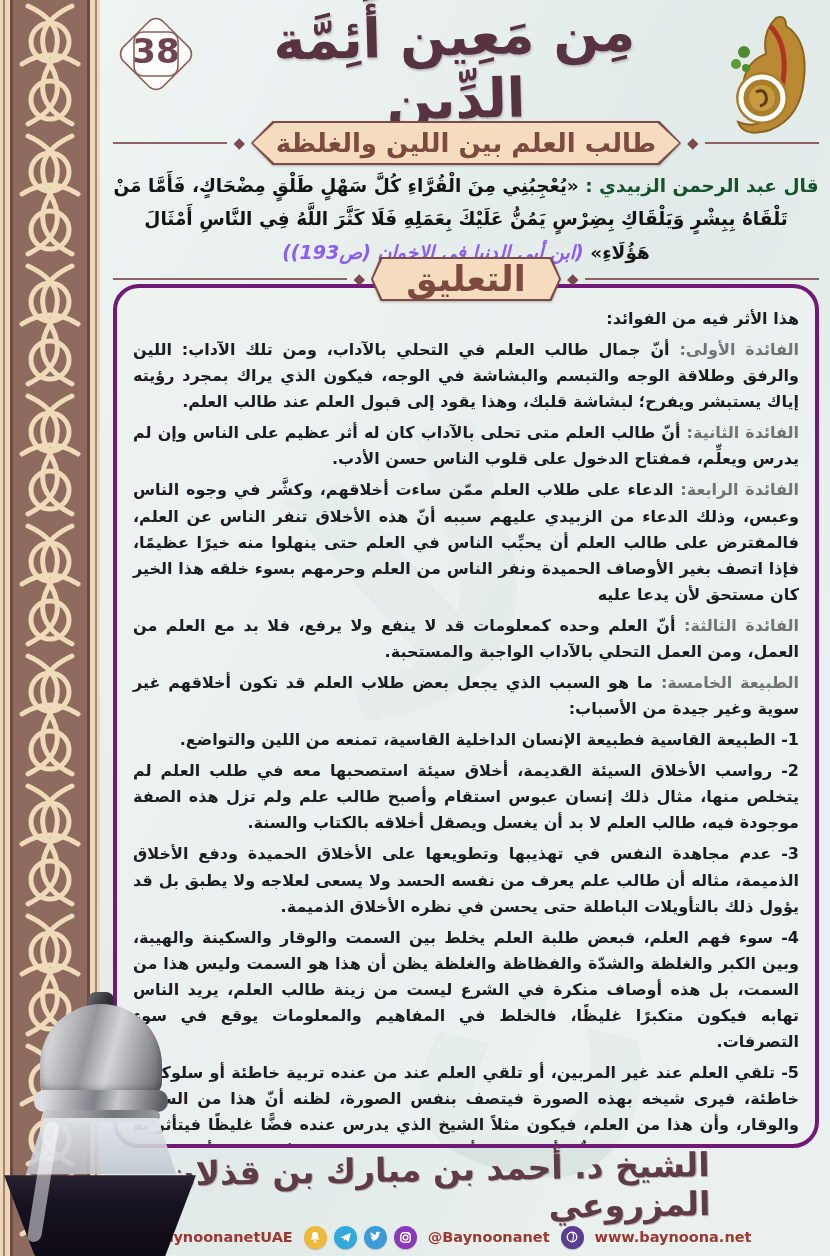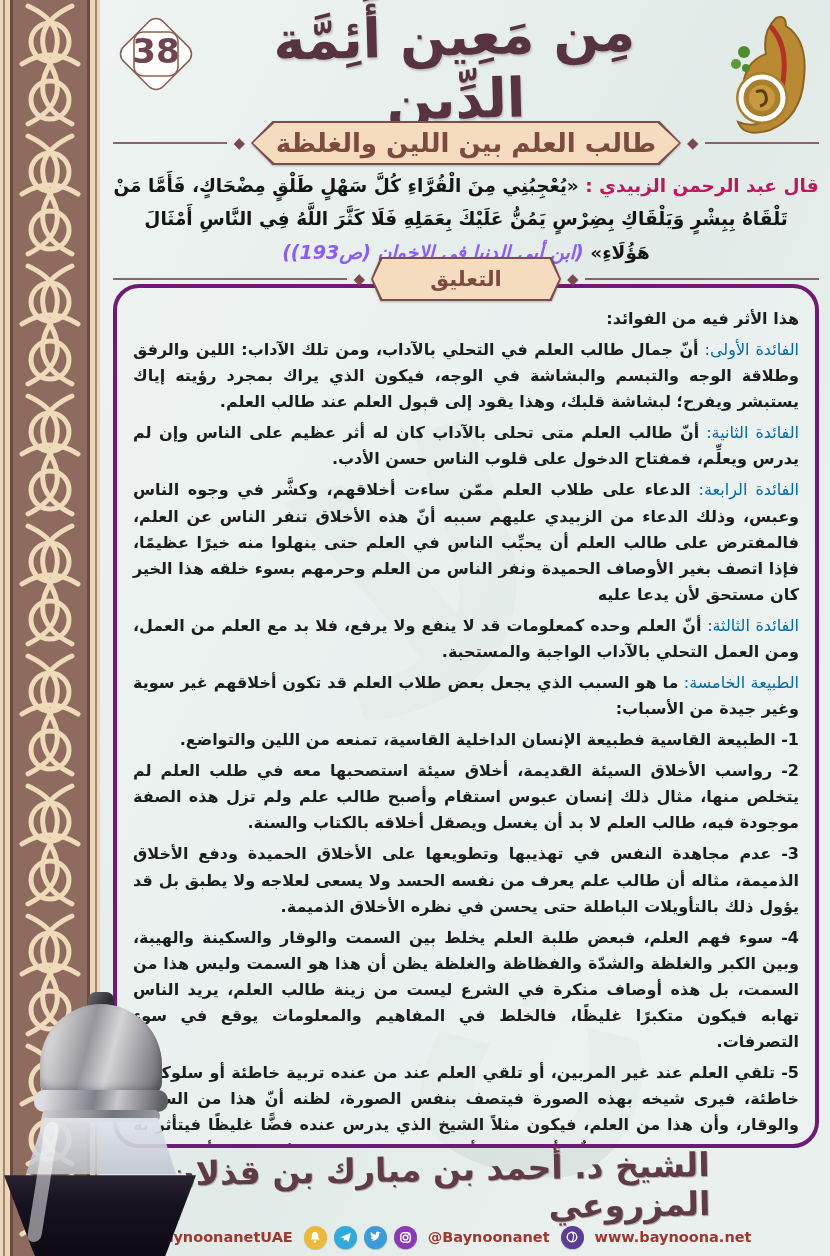--- a/index.html
+++ b/index.html
@@ -33,34 +33,34 @@
   .topic-wrap{position:absolute;left:113px;top:121px;width:706px;height:44px;z-index:3;
     display:flex;align-items:center;justify-content:center;gap:6px;}
   .topic-band{width:430px;height:44px;}
   .topic-band .txt{font-size:26px;}
   .orn{color:#7a4a50;font-size:15px;line-height:1;flex:0 0 auto;}
   .rule{height:2px;background:#7a4a50;flex:1 1 auto;opacity:.85;}
 
   
   .quote{position:absolute;left:112px;top:170px;width:708px;z-index:3;direction:rtl;
     text-align:center;font-size:18.5px;line-height:1.78;color:#141414;font-weight:800;}
-  .quote .speaker{color:#be185d;}
+  .quote .speaker{color:#14532d;}
   .quote .source{color:#8b5cf6;font-size:19px;font-style:italic;}
 
   
   .taaliq-wrap{position:absolute;left:113px;top:257px;width:706px;height:44px;z-index:4;
     display:flex;align-items:center;justify-content:center;gap:6px;}
   .taaliq-band{width:190px;height:44px;}
-  .taaliq-band .txt{font-size:21px;}
+  .taaliq-band .txt{font-size:35px;}
   .content-box{position:absolute;left:113px;top:284px;width:706px;height:864px;z-index:3;
     box-sizing:border-box;border:4px solid #701a75;border-radius:26px;
     background:rgba(238,244,242,.6);padding:18px 16px 8px;overflow:hidden;direction:rtl;}
   .para{margin:0 0 5px;font-size:16px;line-height:1.63;font-weight:700;color:#1d1d1f;
     text-align:justify;}
-  .flabel{color:#0369a1;font-weight:400;}
+  .flabel{color:#737373;font-weight:700;}
 
   
   .inkwell{position:absolute;left:2px;top:992px;width:196px;height:264px;z-index:5;}
   .ink-knob{position:absolute;left:86px;top:0;width:26px;height:18px;border-radius:8px 8px 3px 3px;
     background:linear-gradient(120deg,#6c6c72,#2e2e33 70%);}
   .ink-dome{position:absolute;left:38px;top:12px;width:122px;height:92px;
     border-radius:61px 61px 14px 14px;
     background:linear-gradient(105deg,#ececee 5%,#96969c 40%,#d4d4d8 58%,#6f6f76 95%);
     box-shadow:inset 0 -6px 8px rgba(0,0,0,.35);}
   .ink-collar{position:absolute;left:32px;top:98px;width:134px;height:22px;border-radius:10px;

